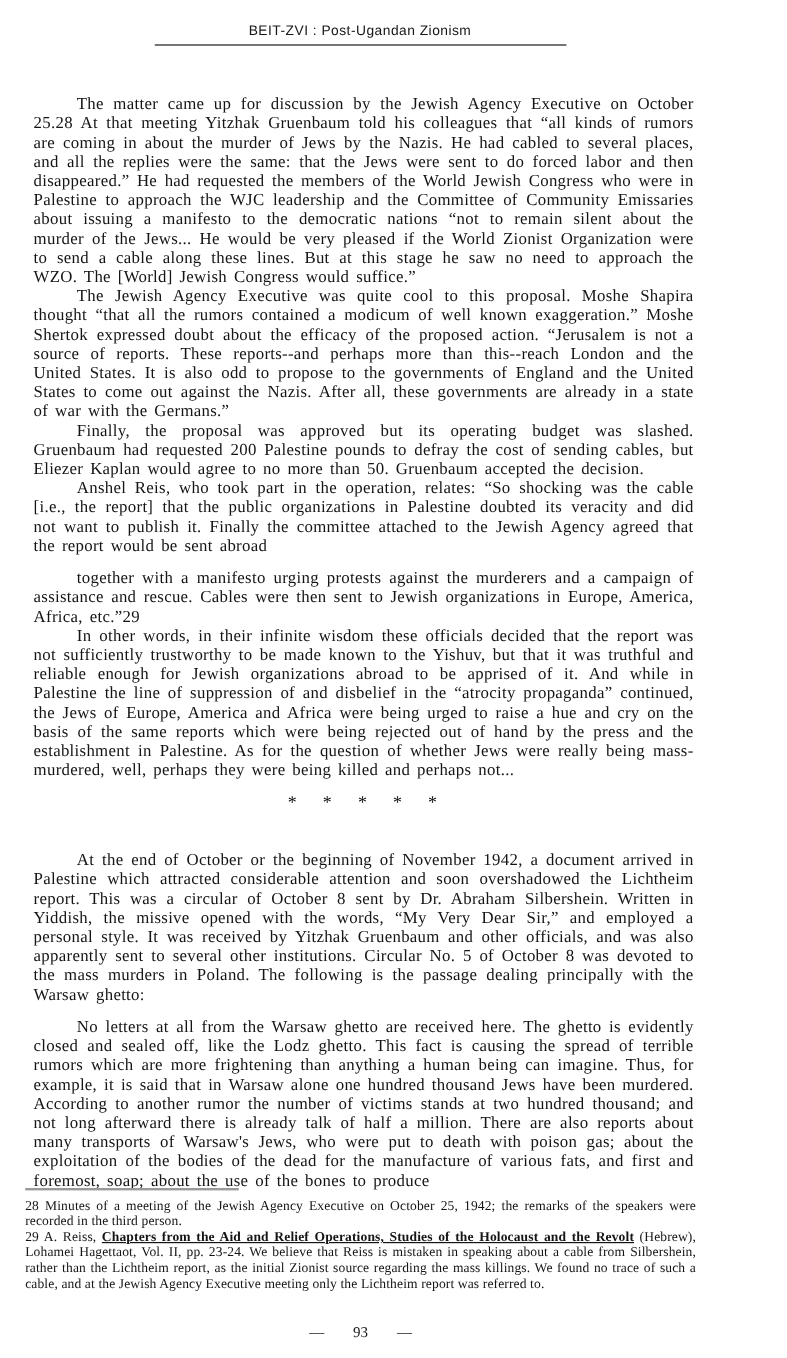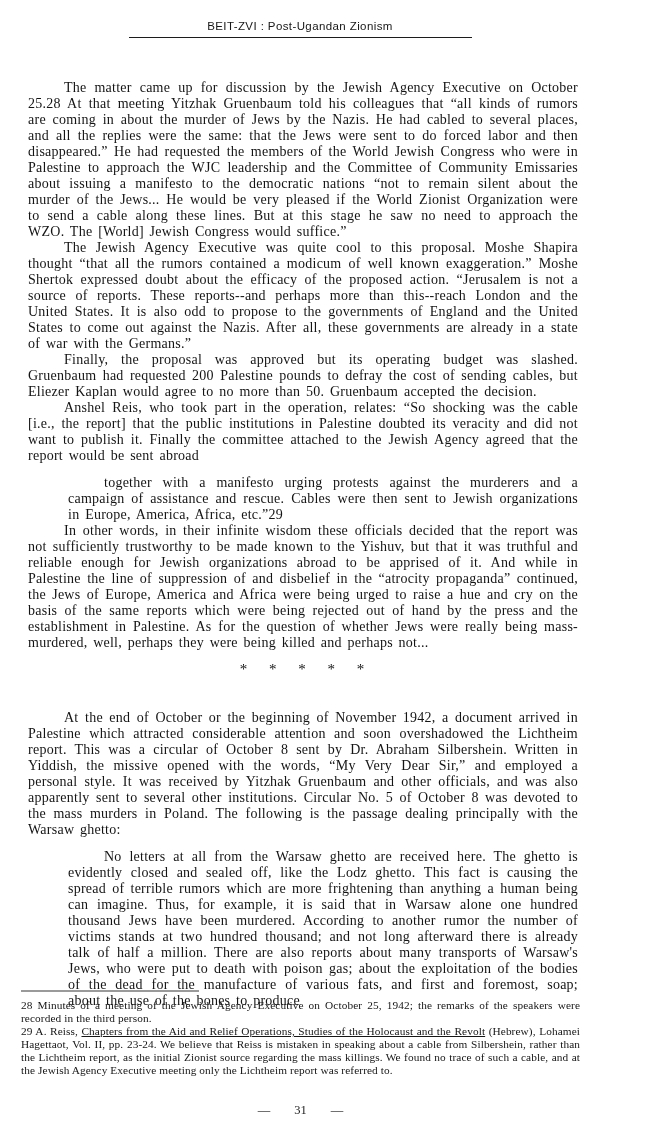--- a/index.html
+++ b/index.html
@@ -23,41 +23,41 @@
   }
 
   
   .body-text {
     margin: 42px 22px 0 28px;
     font-size: 14px; line-height: 16px;
     text-align: justify;
     letter-spacing: 0.25px; word-spacing: 2px; font-family: Liberation Serif, serif;
   }
   .para { margin: 0; text-indent: 36px; }
-  .para.gap-before { margin-top: 11px; margin-left: 40px; }
+  .para.gap-before { margin-top: 11px; }
 
   .section-separator {
     text-align: center; text-indent: 0;
     margin: 10px 0 33px 0;
     font-size: 15px; line-height: 16px;
     word-spacing: 14px; letter-spacing: 2px; color: #111;
   }
 
   
   .bottom-block { position: absolute; left: 21px; right: 20px; bottom: 14px; }
   .footnote-rule {
     width: 178px; height: 0; margin: 0 0 7px 0;
     border-top: 2.5px solid #9a9a9a;
   }
   .footnotes {
     font-size: 11.3px; line-height: 13px;
     text-align: justify; color: #151515; letter-spacing: 0.1px;
   }
   .footnote { margin: 0; }
-  .underlined { text-decoration: underline; }
+  .underlined { text-decoration: underline; font-weight: bold; }
 
   
   .page-number-row {
     margin-top: 26px;
     display: flex; justify-content: center; align-items: center; gap: 24px;
     font-size: 12.5px; color: #1a1a1a;
   }
 </style>
 </head>
 <body>
@@ -66,34 +66,34 @@
 
   <div class="running-header">
     <div class="header-title">BEIT-ZVI : Post-Ugandan Zionism</div>
     <div class="header-rule"></div>
   </div>
 
   <div class="body-text">
     <p class="para">The matter came up for discussion by the Jewish Agency Executive on October 25.28 At that meeting Yitzhak Gruenbaum told his colleagues that “all kinds of rumors are coming in about the murder of Jews by the Nazis. He had cabled to several places, and all the replies were the same: that the Jews were sent to do forced labor and then disappeared.” He had requested the members of the World Jewish Congress who were in Palestine to approach the WJC leadership and the Committee of Community Emissaries about issuing a manifesto to the democratic nations “not to remain silent about the murder of the Jews... He would be very pleased if the World Zionist Organization were to send a cable along these lines. But at this stage he saw no need to approach the WZO. The [World] Jewish Congress would suffice.”</p>
     <p class="para">The Jewish Agency Executive was quite cool to this proposal. Moshe Shapira thought “that all the rumors contained a modicum of well known exaggeration.” Moshe Shertok expressed doubt about the efficacy of the proposed action. “Jerusalem is not a source of reports. These reports--and perhaps more than this--reach London and the United States. It is also odd to propose to the governments of England and the United States to come out against the Nazis. After all, these governments are already in a state of war with the Germans.”</p>
     <p class="para">Finally, the proposal was approved but its operating budget was slashed. Gruenbaum had requested 200 Palestine pounds to defray the cost of sending cables, but Eliezer Kaplan would agree to no more than 50. Gruenbaum accepted the decision.</p>
-    <p class="para">Anshel Reis, who took part in the operation, relates: “So shocking was the cable [i.e., the report] that the public institutions in Palestine doubted its veracity and did not want to publish it. Finally the committee attached to the Jewish Agency agreed that the report would be sent abroad</p>
+    <p class="para">Anshel Reis, who took part in the operation, relates: “So shocking was the cable [i.e., the report] that the public organizations in Palestine doubted its veracity and did not want to publish it. Finally the committee attached to the Jewish Agency agreed that the report would be sent abroad</p>
     <p class="para gap-before">together with a manifesto urging protests against the murderers and a campaign of assistance and rescue. Cables were then sent to Jewish organizations in Europe, America, Africa, etc.”29</p>
     <p class="para">In other words, in their infinite wisdom these officials decided that the report was not sufficiently trustworthy to be made known to the Yishuv, but that it was truthful and reliable enough for Jewish organizations abroad to be apprised of it. And while in Palestine the line of suppression of and disbelief in the “atrocity propaganda” continued, the Jews of Europe, America and Africa were being urged to raise a hue and cry on the basis of the same reports which were being rejected out of hand by the press and the establishment in Palestine. As for the question of whether Jews were really being mass-murdered, well, perhaps they were being killed and perhaps not...</p>
     <div class="section-separator">* * * * *</div>
     <p class="para">At the end of October or the beginning of November 1942, a document arrived in Palestine which attracted considerable attention and soon overshadowed the Lichtheim report. This was a circular of October 8 sent by Dr. Abraham Silbershein. Written in Yiddish, the missive opened with the words, “My Very Dear Sir,” and employed a personal style. It was received by Yitzhak Gruenbaum and other officials, and was also apparently sent to several other institutions. Circular No. 5 of October 8 was devoted to the mass murders in Poland. The following is the passage dealing principally with the Warsaw ghetto:</p>
     <p class="para gap-before">No letters at all from the Warsaw ghetto are received here. The ghetto is evidently closed and sealed off, like the Lodz ghetto. This fact is causing the spread of terrible rumors which are more frightening than anything a human being can imagine. Thus, for example, it is said that in Warsaw alone one hundred thousand Jews have been murdered. According to another rumor the number of victims stands at two hundred thousand; and not long afterward there is already talk of half a million. There are also reports about many transports of Warsaw's Jews, who were put to death with poison gas; about the exploitation of the bodies of the dead for the manufacture of various fats, and first and foremost, soap; about the use of the bones to produce</p>
   </div>
 
   <div class="bottom-block">
     <div class="footnote-rule"></div>
     <div class="footnotes">
       <p class="footnote"><span>28 Minutes of a meeting of the Jewish Agency Executive on October 25, 1942; the remarks of the speakers were recorded in the third person.</span></p>
       <p class="footnote"><span>29 A. Reiss, </span><span class="underlined">Chapters from the Aid and Relief Operations, Studies of the Holocaust and the Revolt</span><span> (Hebrew), Lohamei Hagettaot, Vol. II, pp. 23-24. We believe that Reiss is mistaken in speaking about a cable from Silbershein, rather than the Lichtheim report, as the initial Zionist source regarding the mass killings. We found no trace of such a cable, and at the Jewish Agency Executive meeting only the Lichtheim report was referred to.</span></p>
     </div>
     <div class="page-number-row">
       <span>—</span>
-      <span>31</span>
+      <span>93</span>
       <span>—</span>
     </div>
   </div>
 
 </div>
 
 </body></html>

